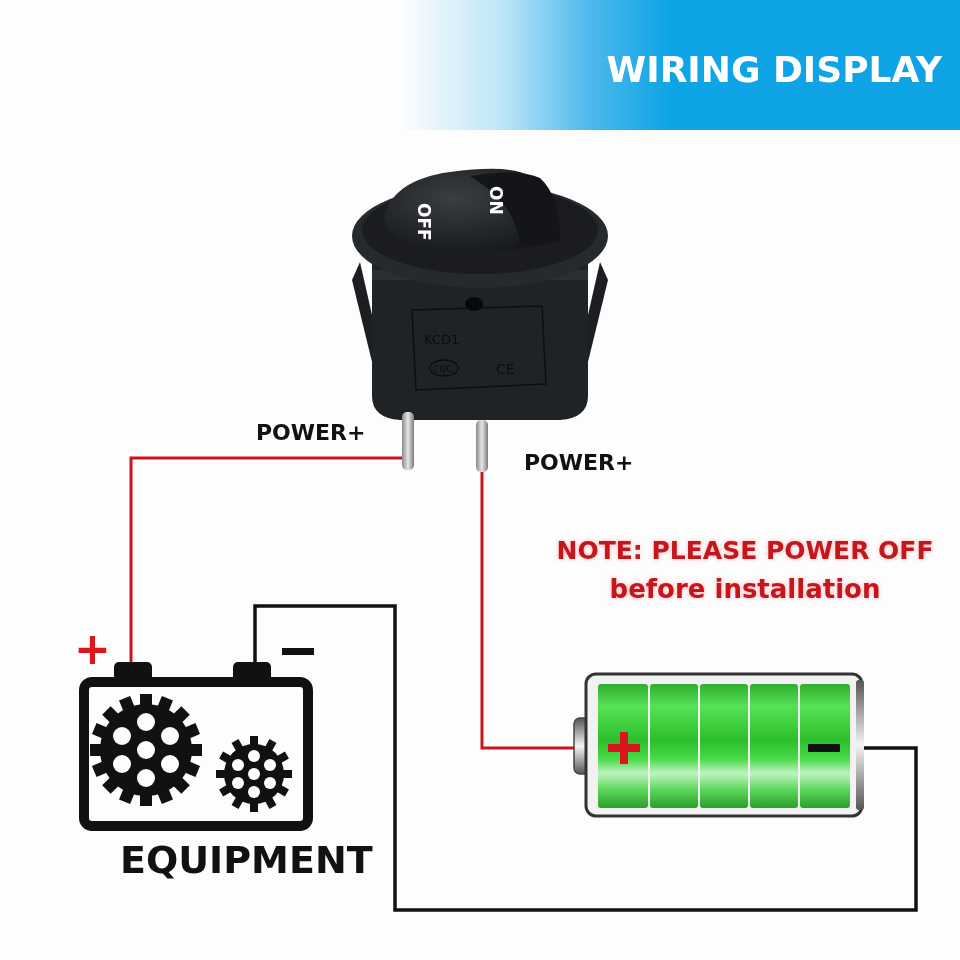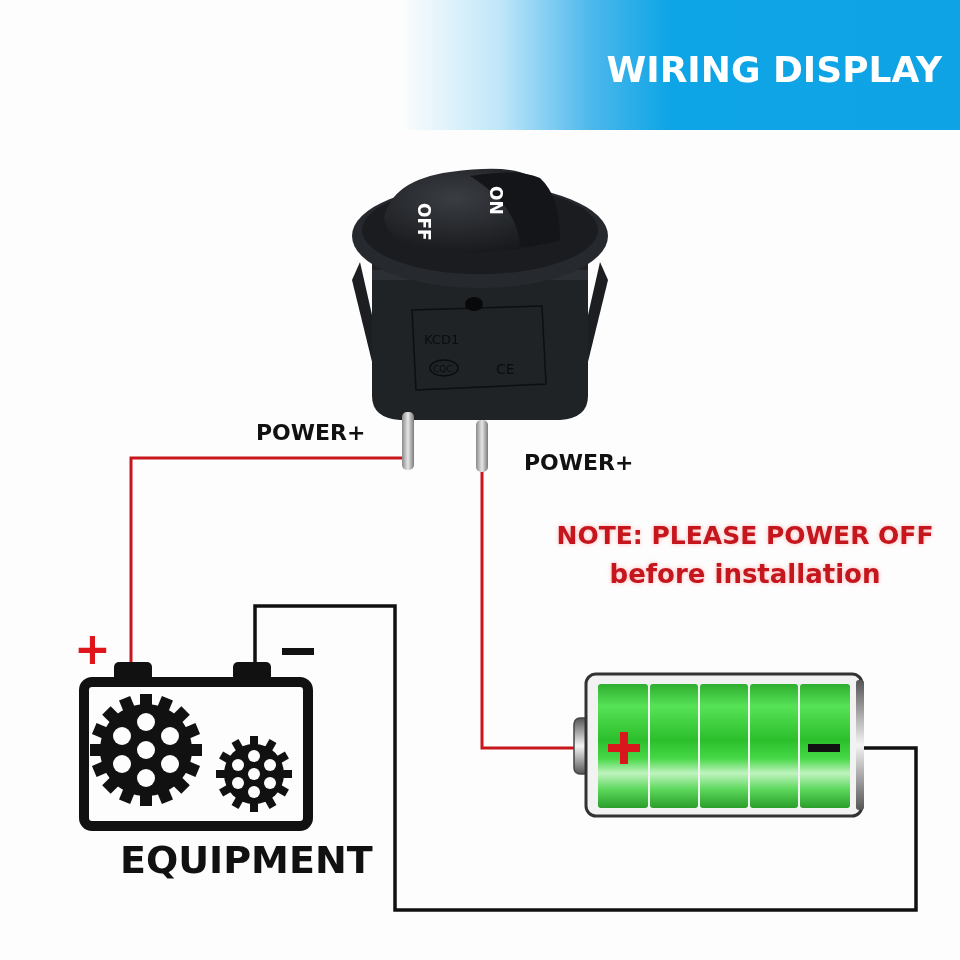--- a/index.html
+++ b/index.html
@@ -1,21 +1,21 @@
 <!DOCTYPE html>
 <html><head>
 <meta charset="utf-8">
 <style>
   html,body{margin:0;padding:0;background:#fdfdfd;}
   #stage{position:relative;width:960px;height:960px;overflow:hidden;background:#fdfdfd;font-family:"DejaVu Sans",sans-serif;}
   .banner{position:absolute;left:400px;top:0;width:560px;height:130px;
     background:linear-gradient(90deg,rgba(255,255,255,0) 0%,#bfe6f8 18%,#4db8ec 34%,#0ea5e6 48%,#0ea3e4 100%);}
   .banner-title{position:absolute;right:18px;top:40px;color:#ffffff;font-family:"DejaVu Sans",sans-serif;font-weight:bold;font-size:36px;letter-spacing:0px;line-height:60px;}
   .label{position:absolute;font-family:"DejaVu Sans",sans-serif;font-weight:bold;color:#111;}
-  .note{position:absolute;left:540px;top:517px;width:410px;text-align:center;color:#c4161c;font-weight:bold;font-family:"DejaVu Sans",sans-serif;line-height:38px;text-shadow:0 0 4px rgba(255,120,120,.55);}
+  .note{position:absolute;left:540px;top:532px;width:410px;text-align:center;color:#c4161c;font-weight:bold;font-family:"DejaVu Sans",sans-serif;line-height:38px;text-shadow:0 0 4px rgba(255,120,120,.55);}
   .note .l1{font-size:25px;display:block;}
   .note .l2{font-size:26px;display:block;}
   svg{position:absolute;left:0;top:0;}
 </style>
 </head>
 <body>
 
 <div id="stage">
 
   <div class="banner">

